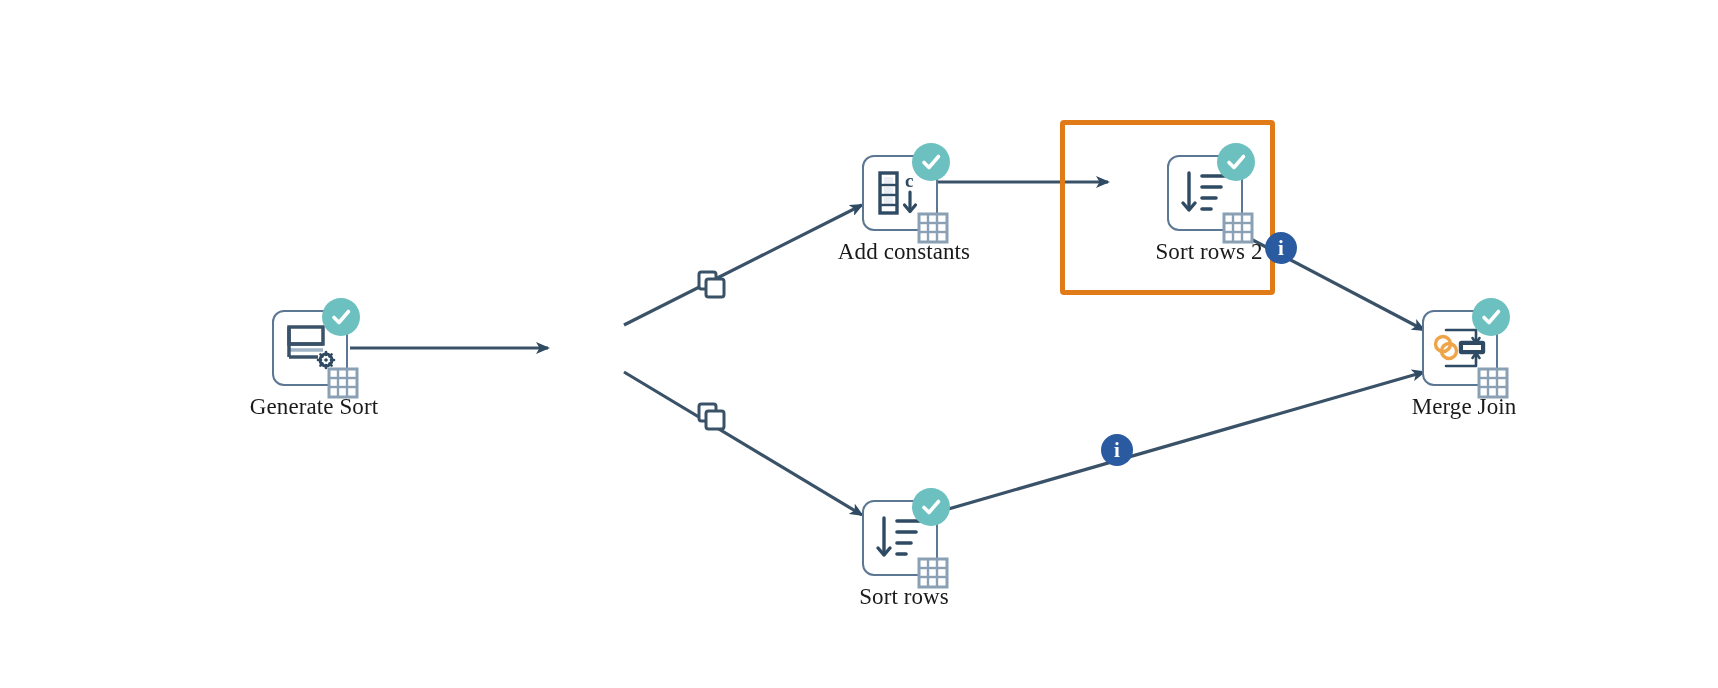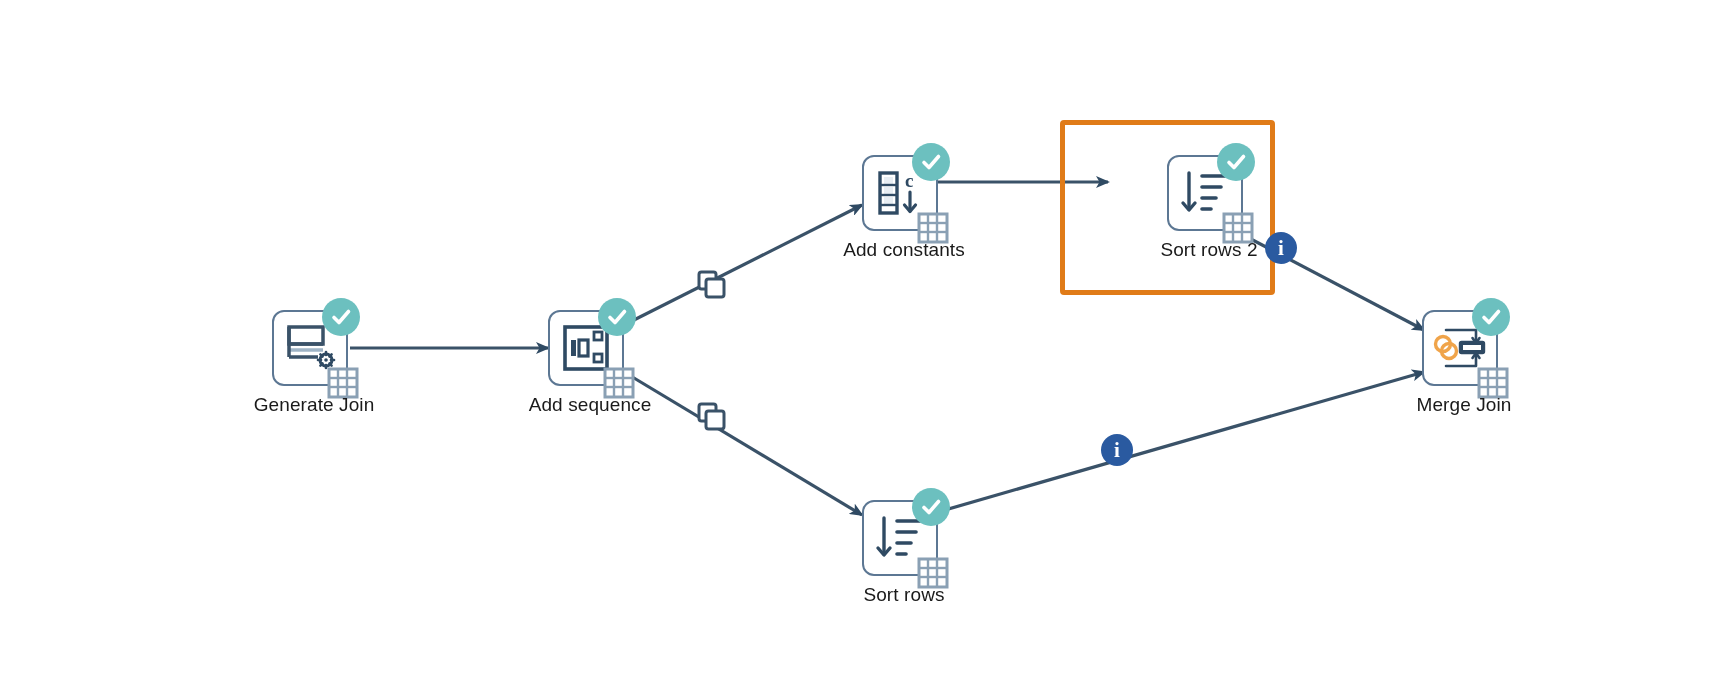--- a/index.html
+++ b/index.html
@@ -42,23 +42,23 @@
     border-radius: 12px;
     background: #ffffff;
     box-sizing: border-box;
   }
   .node-label {
     position: absolute;
     top: 84px;
     left: 50%;
     transform: translateX(-50%);
     white-space: nowrap;
-    font-size: 19px;
+    font-size: 23px;
     color: #1a1a1a;
-    font-family: Liberation Sans, sans-serif;
+    font-family: Liberation Serif, serif;
     letter-spacing: 0.1px;
   }
   .node-glyph {
     position: absolute;
     left: 50%;
     top: 50%;
     transform: translate(-50%, -50%);
     width: 56px;
     height: 56px;
   }
@@ -203,47 +203,23 @@
         </svg>
       </div>
       <svg class="badge-grid" viewBox="0 0 34 34" xmlns="http://www.w3.org/2000/svg">
         <rect x="3" y="3" width="28" height="28" fill="#ffffff" stroke="#8aa0b4" stroke-width="3"></rect>
         <line x1="3" y1="12" x2="31" y2="12" stroke="#8aa0b4" stroke-width="2.4"></line>
         <line x1="3" y1="21" x2="31" y2="21" stroke="#8aa0b4" stroke-width="2.4"></line>
         <line x1="12" y1="3" x2="12" y2="31" stroke="#8aa0b4" stroke-width="2.4"></line>
         <line x1="21" y1="3" x2="21" y2="31" stroke="#8aa0b4" stroke-width="2.4"></line>
       </svg>
     </div>
-    <div class="node-label">Generate Join</div>
-  </div>
-
-  <div class="node" style="left:548px; top:310px;">
-    <div class="node-box">
-      <svg class="node-glyph" viewBox="0 0 56 56" xmlns="http://www.w3.org/2000/svg">
-        <rect x="7" y="7" width="42" height="42" fill="none" stroke="#2f4a63" stroke-width="3.6"></rect>
-        <rect x="13" y="20" width="5" height="16" fill="#2f4a63"></rect>
-        <rect x="21" y="20" width="9" height="16" fill="none" stroke="#2f4a63" stroke-width="3.2"></rect>
-        <rect x="36" y="12" width="8" height="8" fill="none" stroke="#2f4a63" stroke-width="2.8"></rect>
-        <rect x="36" y="34" width="8" height="8" fill="none" stroke="#2f4a63" stroke-width="2.8"></rect>
-      </svg>
-      <div class="badge-check">
-        <svg width="24" height="24" viewBox="0 0 24 24" xmlns="http://www.w3.org/2000/svg">
-          <path d="M5 12.5 L10 17.5 L19.5 6.5" fill="none" stroke="#ffffff" stroke-width="3.6" stroke-linecap="round" stroke-linejoin="round"></path>
-        </svg>
-      </div>
-      <svg class="badge-grid" viewBox="0 0 34 34" xmlns="http://www.w3.org/2000/svg">
-        <rect x="3" y="3" width="28" height="28" fill="#ffffff" stroke="#8aa0b4" stroke-width="3"></rect>
-        <line x1="3" y1="12" x2="31" y2="12" stroke="#8aa0b4" stroke-width="2.4"></line>
-        <line x1="3" y1="21" x2="31" y2="21" stroke="#8aa0b4" stroke-width="2.4"></line>
-        <line x1="12" y1="3" x2="12" y2="31" stroke="#8aa0b4" stroke-width="2.4"></line>
-        <line x1="21" y1="3" x2="21" y2="31" stroke="#8aa0b4" stroke-width="2.4"></line>
-      </svg>
-    </div>
-    <div class="node-label">Add sequence</div>
-  </div>
+    <div class="node-label">Generate Sort</div>
+  </div>
+
 
   <div class="node" style="left:862px; top:155px;">
     <div class="node-box">
       <svg class="node-glyph" viewBox="0 0 56 56" xmlns="http://www.w3.org/2000/svg">
         <rect x="8" y="8" width="17" height="40" fill="none" stroke="#2f4a63" stroke-width="3.4"></rect>
         <rect x="12" y="12" width="9" height="8" fill="#e8eef3"></rect>
         <rect x="12" y="22" width="9" height="8" fill="#e8eef3"></rect>
         <rect x="12" y="32" width="9" height="8" fill="#e8eef3"></rect>
         <line x1="8" y1="20" x2="25" y2="20" stroke="#2f4a63" stroke-width="2.4"></line>
         <line x1="8" y1="30" x2="25" y2="30" stroke="#2f4a63" stroke-width="2.4"></line>

